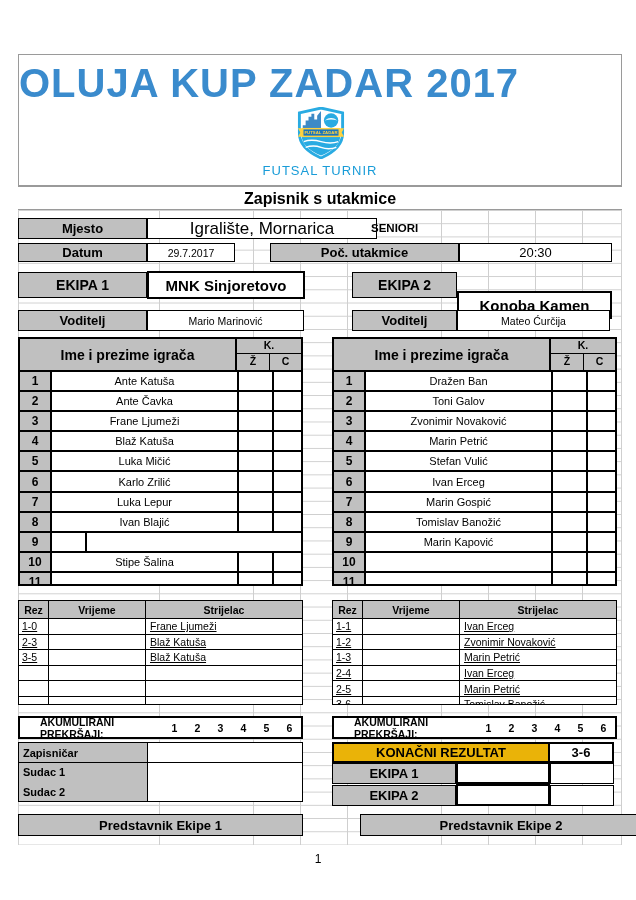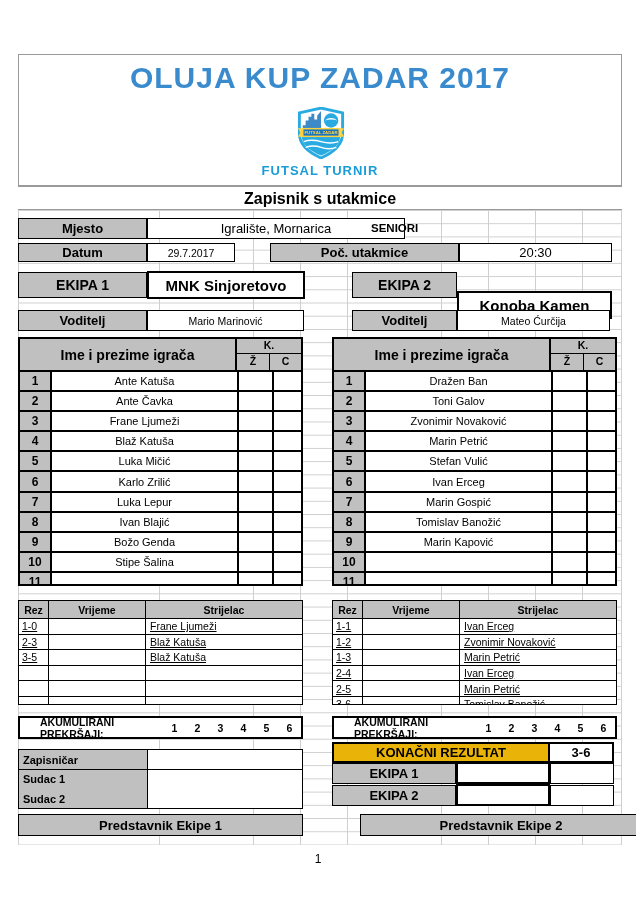--- a/index.html
+++ b/index.html
@@ -9,22 +9,22 @@
   .flex-c{display:flex;align-items:center;justify-content:center;}
   .bold{font-weight:bold;}
   .silver{background:#c0c0c0;}
   .white{background:#fff;}
   .b1{border:1.5px solid #000;}
   .bthin{border:1px solid #000;}
   .bthick{border:2.5px solid #000;}
 
   
   .title-box{border:1px solid #9a9a9a;background:#fff;}
-  .main-title{width:100%;text-align:center;font-size:30px;font-weight:bold;letter-spacing:1px;}
-  .sub-title{width:100%;text-align:center;font-size:13px;font-weight:bold;letter-spacing:1px;}
+  .main-title{width:100%;text-align:left;font-size:40px;font-weight:bold;letter-spacing:1px;}
+  .sub-title{width:100%;text-align:center;font-size:13px;font-weight:normal;letter-spacing:1px;}
   .form-title{border-top:1px solid #9a9a9a;border-bottom:1px solid #9a9a9a;background:#fff;
               text-align:center;font-size:16px;font-weight:bold;line-height:23px;}
 
   
   .grid{background-image:linear-gradient(to bottom,#cfcfcf 1px,transparent 1px),
                          linear-gradient(to right,#cfcfcf 1px,transparent 1px);
         background-size:47px 13.22px;border-right:1px solid #cfcfcf;}
 
   
   .ptable{border:2px solid #000;background:#fff;overflow:hidden;}
@@ -57,21 +57,21 @@
   .grow .g-str{display:flex;align-items:center;padding-left:4px;}
 
   
   .fouls{border:2.5px solid #000;background:#fff;display:flex;align-items:center;font-weight:bold;font-size:10.5px;}
   .flabel{margin-left:20px;}
   .fnums{display:flex;margin-left:15px;}
   .fnums span{width:23px;text-align:center;}
 
   
   .orow{display:flex;height:21px;border:1.5px solid #000;margin-top:-1.5px;box-sizing:border-box;}
-  .orow:first-child{margin-top:7px;}
+  .orow:first-child{margin-top:0;}
   .olabel{width:129px;background:#c0c0c0;border-right:1.5px solid #000;display:flex;align-items:center;
           padding-left:4px;font-weight:bold;font-size:11px;box-sizing:border-box;}
   .ovalue{flex:1;background:#fff;}
 
   
   .finalrow{border:2px solid #000;display:flex;background:#eab308;}
   .final-label{flex:1;display:flex;align-items:center;justify-content:center;font-weight:bold;font-size:13px;}
   .final-score{width:64px;background:#fff;border-left:2px solid #000;display:flex;align-items:center;justify-content:center;
                font-weight:bold;font-size:13px;box-sizing:border-box;}
 
@@ -102,21 +102,21 @@
       </svg>
     </div>
     <div class="abs sub-title" style="left:0;top:108px;color:#199cd8;">FUTSAL TURNIR</div>
   </div>
 
   <div class="abs form-title" style="left:18px;top:186px;width:604px;height:24px;">Zapisnik s utakmice</div>
 
   <div class="abs grid" style="left:18px;top:210px;width:604px;height:635px;"></div>
 
   <div class="abs silver b1 flex-c bold" style="left:18px;top:218px;width:129px;height:21px;font-size:13px;">Mjesto</div>
-  <div class="abs white bthin flex-c" style="left:147px;top:218px;width:258px;height:21px;font-size:13px;">Igralište, Mornarica</div>
+  <div class="abs white bthin flex-c" style="left:147px;top:218px;width:230px;height:21px;font-size:17px;">Igralište, Mornarica</div>
   <div class="abs bold" style="left:371px;top:218px;width:84px;height:21px;font-size:11.5px;line-height:21px;">SENIORI</div>
 
   <div class="abs silver b1 flex-c bold" style="left:18px;top:243px;width:129px;height:19px;font-size:13px;">Datum</div>
   <div class="abs white bthin flex-c" style="left:147px;top:243px;width:88px;height:19px;font-size:10.5px;">29.7.2017</div>
   <div class="abs silver b1 flex-c bold" style="left:270px;top:243px;width:189px;height:19px;font-size:13px;">Poč. utakmice</div>
   <div class="abs white bthin flex-c" style="left:459px;top:243px;width:153px;height:19px;font-size:13px;">20:30</div>
 
   <div class="abs silver b1 flex-c bold" style="left:18px;top:272px;width:129px;height:26px;font-size:14px;">EKIPA 1</div>
   <div class="abs white bthick flex-c bold" style="left:147px;top:271px;width:158px;height:28px;font-size:15px;">MNK Sinjoretovo</div>
   <div class="abs silver b1 flex-c bold" style="left:352px;top:272px;width:105px;height:26px;font-size:14px;">EKIPA 2</div>
@@ -181,21 +181,20 @@
         <span class="pc"></span>
       </div>
     <div class="prow">
         <span class="pnum">8</span>
         <span class="pname">Ivan Blajić</span>
         <span class="pz"></span>
         <span class="pc"></span>
       </div>
     <div class="prow">
         <span class="pnum">9</span>
-        <span class="pname">Božo Genda</span>
         <span class="pz"></span>
         <span class="pc"></span>
       </div>
     <div class="prow">
         <span class="pnum">10</span>
         <span class="pname">Stipe Šalina</span>
         <span class="pz"></span>
         <span class="pc"></span>
       </div>
     <div class="prow">

